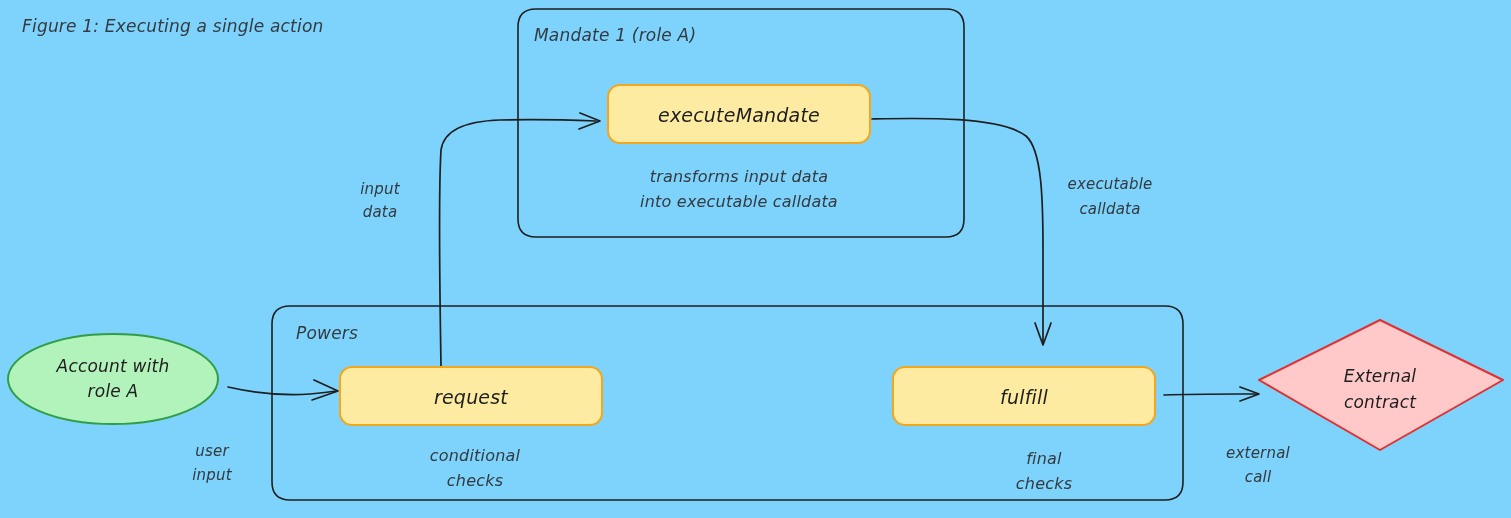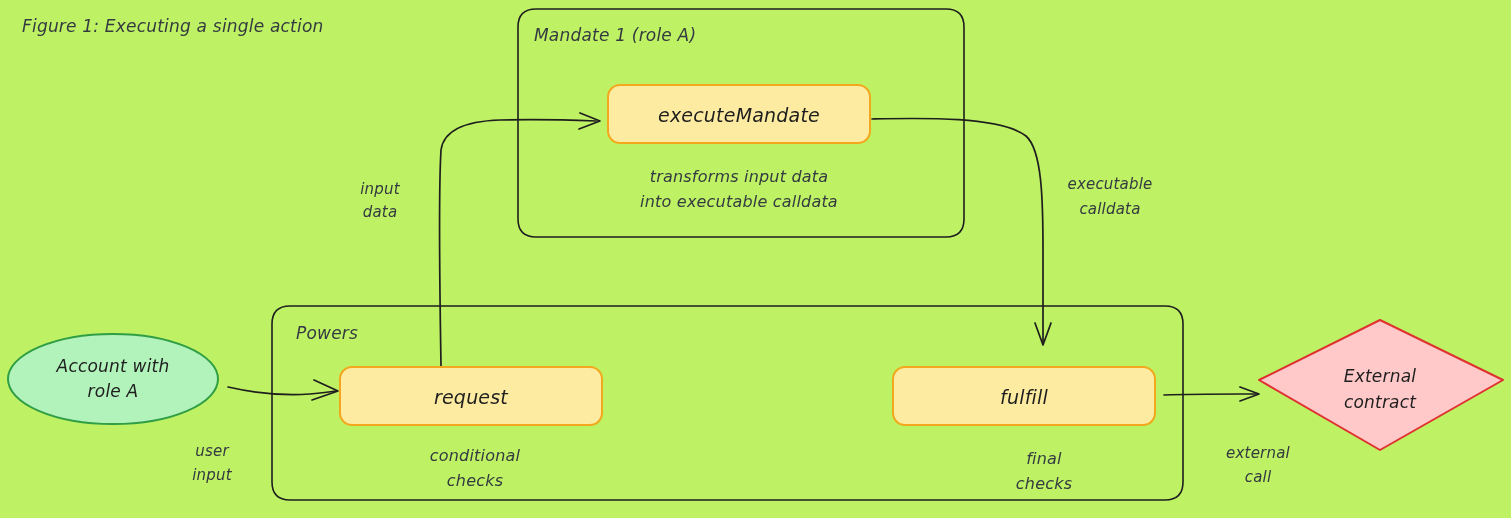--- a/index.html
+++ b/index.html
@@ -10,21 +10,21 @@
   body {
     width: 1511px;
     height: 518px;
     overflow: hidden;
     font-family: "DejaVu Sans", sans-serif;
   }
   #diagram-root {
     position: relative;
     width: 1511px;
     height: 518px;
-    background: #bef264;
+    background: #7dd3fc;
   }
   svg.layer {
     position: absolute;
     top: 0; left: 0;
     width: 1511px;
     height: 518px;
   }
   .hand-text {
     font-family: "DejaVu Sans", sans-serif;
     fill: #1e1e1e;

